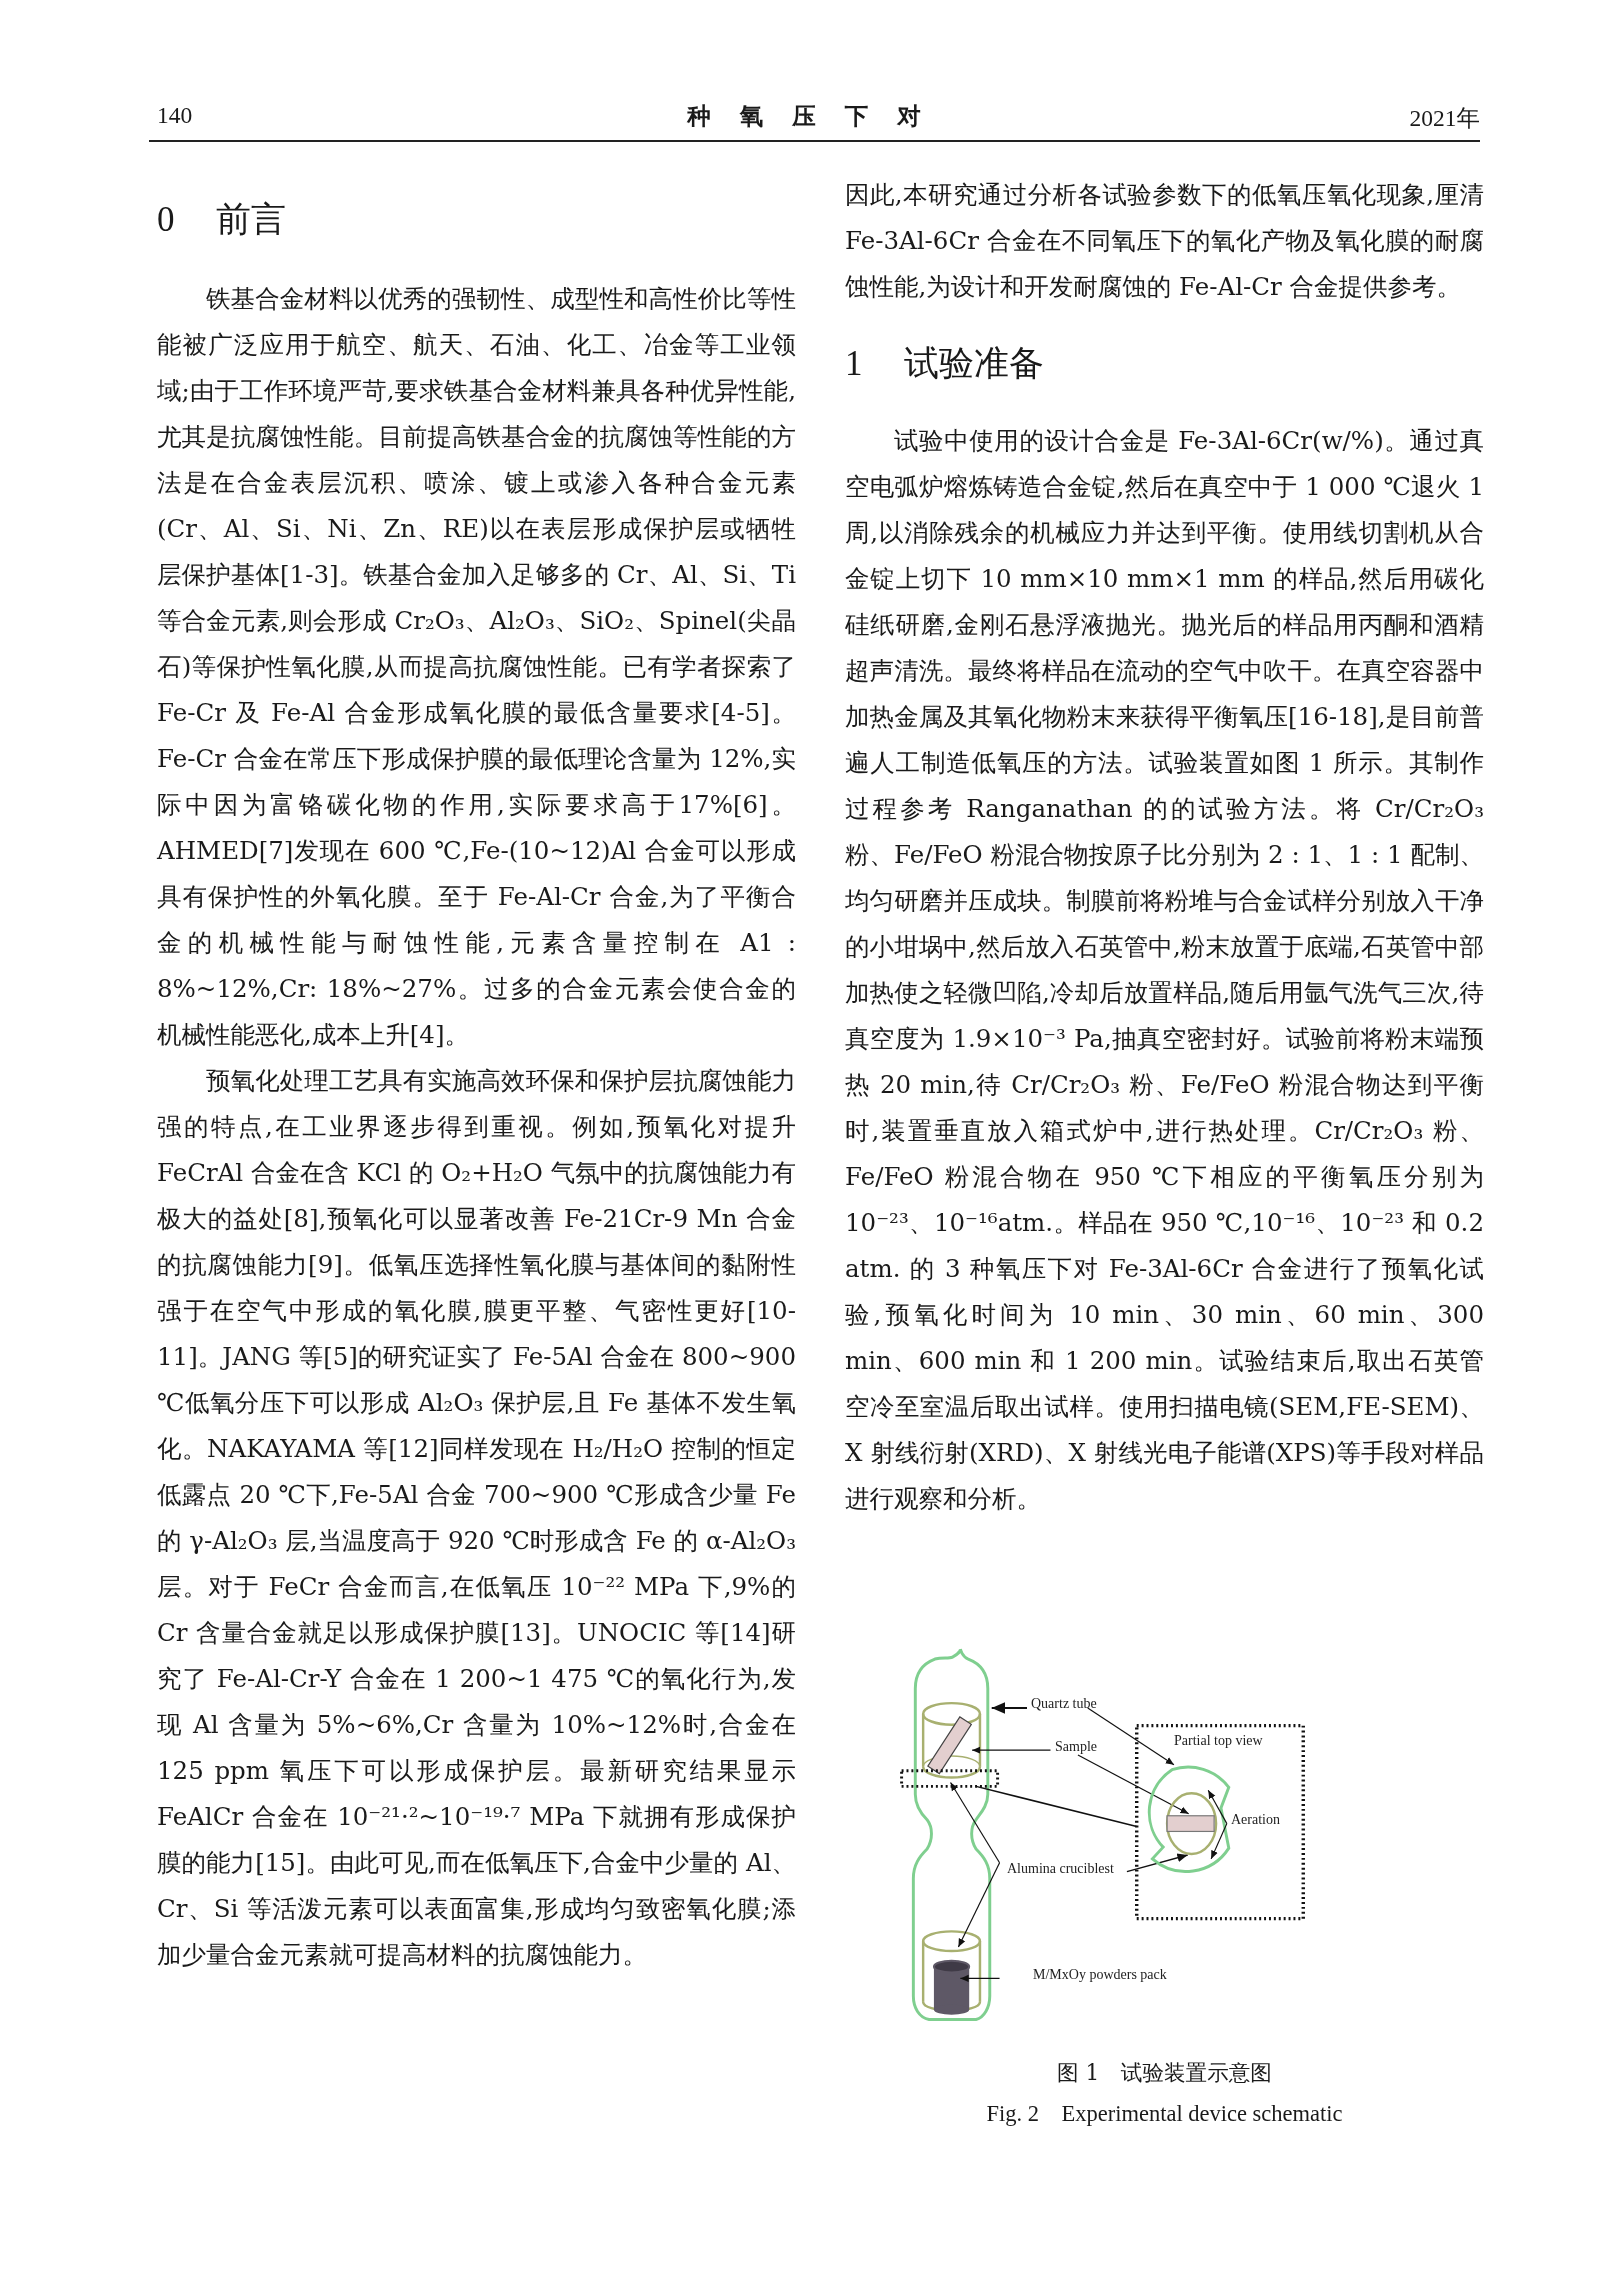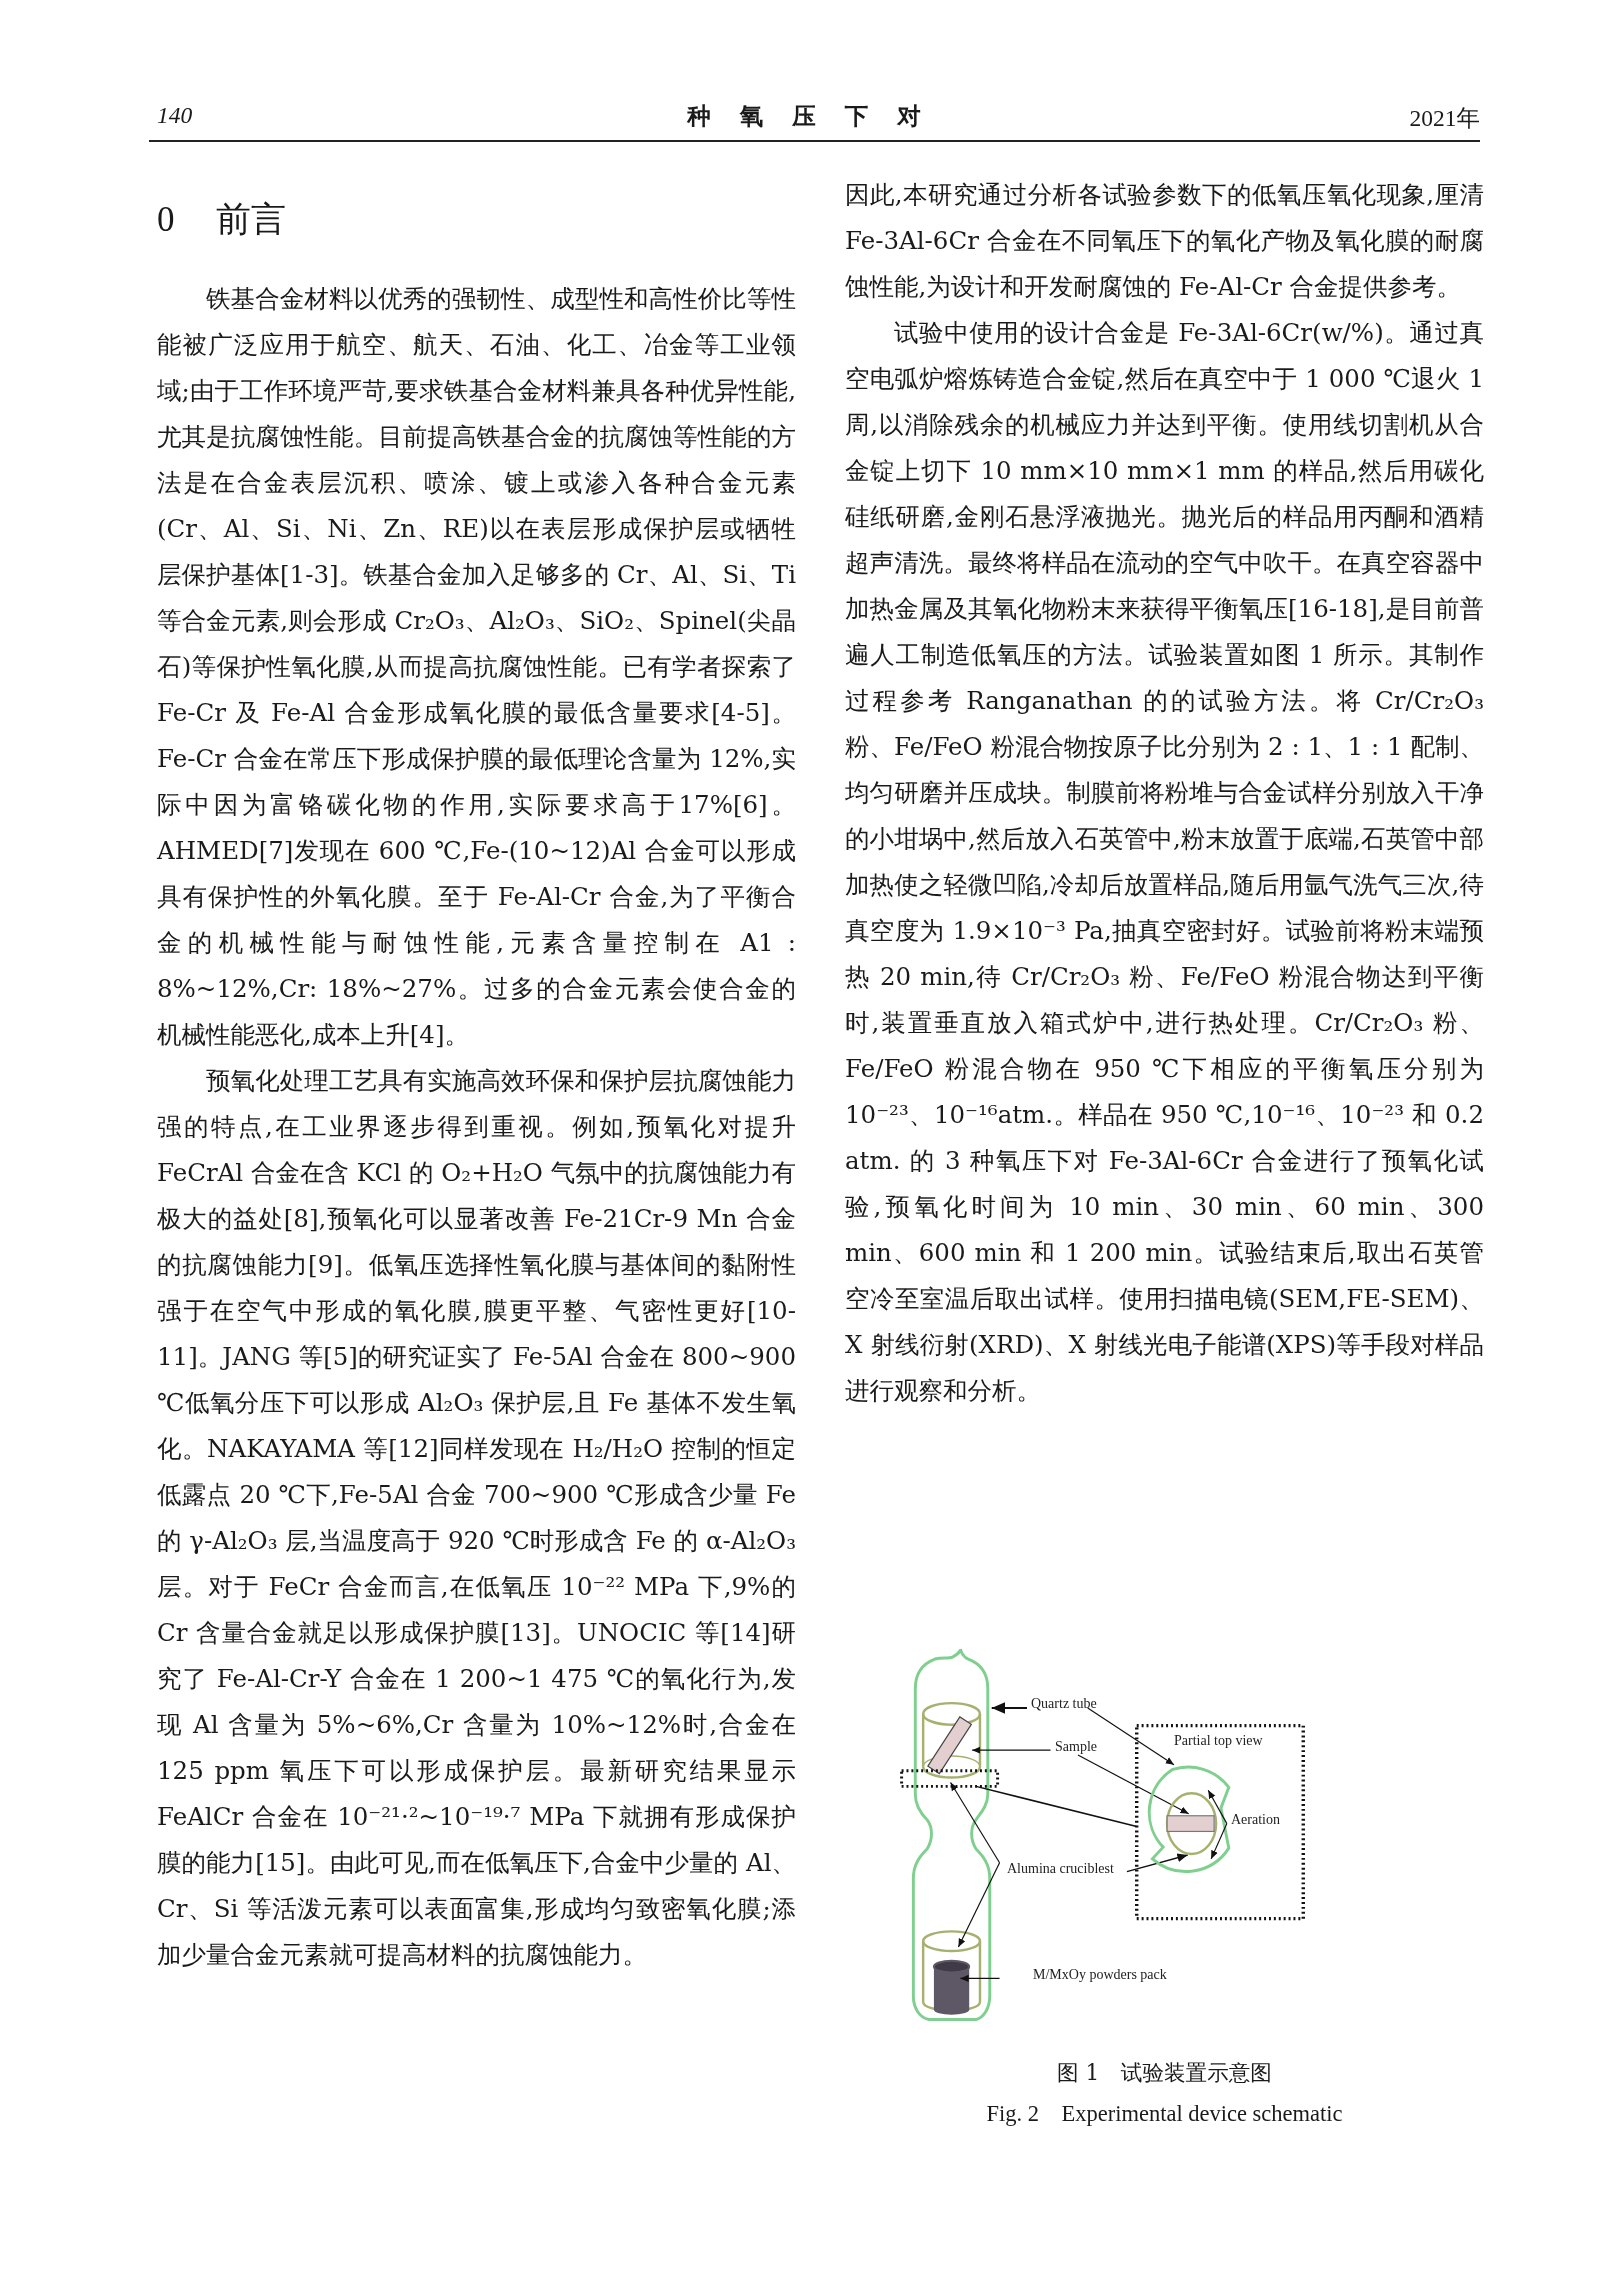--- a/index.html
+++ b/index.html
@@ -1,19 +1,19 @@
 <!DOCTYPE html>
 <html><head>
 <meta charset="utf-8">
 <style>
   html, body { margin: 0; padding: 0; background: #ffffff; }
   body { width: 1621px; height: 2293px; position: relative; overflow: hidden;
          font-family: "DejaVu Serif", "Liberation Serif", serif; color: #1a1a1a; }
   .header { position: absolute; left: 157px; top: 98px; width: 1323px; height: 39px; }
-  .header .page-no { position: absolute; left: 0; top: 3.9px; font-family: "Liberation Serif", serif; font-size: 23.5px; font-style: italic; }
+  .header .page-no { position: absolute; left: 0; top: 3.9px; font-family: "Liberation Serif", serif; font-size: 23.5px; }
   .header .journal { position: absolute; left: 0; right: 0; top: 2px; text-align: center;
                      font-family: "DejaVu Sans", sans-serif; font-weight: bold; font-size: 23.5px; letter-spacing: 29px; }
   .header .year { position: absolute; right: 0; top: 3.9px; font-family: "Liberation Serif", serif; font-size: 23.5px; }
   .rule { position: absolute; left: 149px; width: 1331px; background: #222; }
   .rule.r1 { top: 140px; height: 2px; }
   .col { position: absolute; top: 172px; width: 639px; font-size: 24.5px; line-height: 46px; text-align: justify; }
   .col.left { left: 157px; }
   .col.right { left: 845px; }
   .h1 { font-size: 35px; line-height: 59px; margin: 17.6px 0 27.4px 0; font-family: "DejaVu Serif", serif; }
   .h1 .num { display: inline-block; width: 59px; font-family: "Liberation Serif", serif; }
@@ -40,20 +40,23 @@
 <div class="col left">
   <div class="h1">
     <span class="num">0</span><span>前言</span>
   </div>
   <p>铁基合金材料以优秀的强韧性、成型性和高性价比等性能被广泛应用于航空、航天、石油、化工、冶金等工业领域;由于工作环境严苛,要求铁基合金材料兼具各种优异性能,尤其是抗腐蚀性能。目前提高铁基合金的抗腐蚀等性能的方法是在合金表层沉积、喷涂、镀上或渗入各种合金元素(Cr、Al、Si、Ni、Zn、RE)以在表层形成保护层或牺牲层保护基体[1-3]。铁基合金加入足够多的 Cr、Al、Si、Ti 等合金元素,则会形成 Cr₂O₃、Al₂O₃、SiO₂、Spinel(尖晶石)等保护性氧化膜,从而提高抗腐蚀性能。已有学者探索了 Fe-Cr 及 Fe-Al 合金形成氧化膜的最低含量要求[4-5]。Fe-Cr 合金在常压下形成保护膜的最低理论含量为 12%,实际中因为富铬碳化物的作用,实际要求高于17%[6]。AHMED[7]发现在 600 ℃,Fe-(10~12)Al 合金可以形成具有保护性的外氧化膜。至于 Fe-Al-Cr 合金,为了平衡合金的机械性能与耐蚀性能,元素含量控制在 A1 : 8%~12%,Cr: 18%~27%。过多的合金元素会使合金的机械性能恶化,成本上升[4]。</p>
   <p>预氧化处理工艺具有实施高效环保和保护层抗腐蚀能力强的特点,在工业界逐步得到重视。例如,预氧化对提升 FeCrAl 合金在含 KCl 的 O₂+H₂O 气氛中的抗腐蚀能力有极大的益处[8],预氧化可以显著改善 Fe-21Cr-9 Mn 合金的抗腐蚀能力[9]。低氧压选择性氧化膜与基体间的黏附性强于在空气中形成的氧化膜,膜更平整、气密性更好[10-11]。JANG 等[5]的研究证实了 Fe-5Al 合金在 800~900 ℃低氧分压下可以形成 Al₂O₃ 保护层,且 Fe 基体不发生氧化。NAKAYAMA 等[12]同样发现在 H₂/H₂O 控制的恒定低露点 20 ℃下,Fe-5Al 合金 700~900 ℃形成含少量 Fe 的 γ-Al₂O₃ 层,当温度高于 920 ℃时形成含 Fe 的 α-Al₂O₃ 层。对于 FeCr 合金而言,在低氧压 10⁻²² MPa 下,9%的 Cr 含量合金就足以形成保护膜[13]。UNOCIC 等[14]研究了 Fe-Al-Cr-Y 合金在 1 200~1 475 ℃的氧化行为,发现 Al 含量为 5%~6%,Cr 含量为 10%~12%时,合金在 125 ppm 氧压下可以形成保护层。最新研究结果显示 FeAlCr 合金在 10⁻²¹·²~10⁻¹⁹·⁷ MPa 下就拥有形成保护膜的能力[15]。由此可见,而在低氧压下,合金中少量的 Al、Cr、Si 等活泼元素可以表面富集,形成均匀致密氧化膜;添加少量合金元素就可提高材料的抗腐蚀能力。</p>
 </div>
 
 <div class="col right">
   <p class="noindent">因此,本研究通过分析各试验参数下的低氧压氧化现象,厘清 Fe-3Al-6Cr 合金在不同氧压下的氧化产物及氧化膜的耐腐蚀性能,为设计和开发耐腐蚀的 Fe-Al-Cr 合金提供参考。</p>
+  <div class="h1">
+    <span class="num">1</span><span>试验准备</span>
+  </div>
   <p>试验中使用的设计合金是 Fe-3Al-6Cr(w/%)。通过真空电弧炉熔炼铸造合金锭,然后在真空中于 1 000 ℃退火 1 周,以消除残余的机械应力并达到平衡。使用线切割机从合金锭上切下 10 mm×10 mm×1 mm 的样品,然后用碳化硅纸研磨,金刚石悬浮液抛光。抛光后的样品用丙酮和酒精超声清洗。最终将样品在流动的空气中吹干。在真空容器中加热金属及其氧化物粉末来获得平衡氧压[16-18],是目前普遍人工制造低氧压的方法。试验装置如图 1 所示。其制作过程参考 Ranganathan 的的试验方法。将 Cr/Cr₂O₃ 粉、Fe/FeO 粉混合物按原子比分别为 2 : 1、1 : 1 配制、均匀研磨并压成块。制膜前将粉堆与合金试样分别放入干净的小坩埚中,然后放入石英管中,粉末放置于底端,石英管中部加热使之轻微凹陷,冷却后放置样品,随后用氩气洗气三次,待真空度为 1.9×10⁻³ Pa,抽真空密封好。试验前将粉末端预热 20 min,待 Cr/Cr₂O₃ 粉、Fe/FeO 粉混合物达到平衡时,装置垂直放入箱式炉中,进行热处理。Cr/Cr₂O₃ 粉、Fe/FeO 粉混合物在 950 ℃下相应的平衡氧压分别为 10⁻²³、10⁻¹⁶atm.。样品在 950 ℃,10⁻¹⁶、10⁻²³ 和 0.2 atm. 的 3 种氧压下对 Fe-3Al-6Cr 合金进行了预氧化试验,预氧化时间为 10 min、30 min、60 min、300 min、600 min 和 1 200 min。试验结束后,取出石英管空冷至室温后取出试样。使用扫描电镜(SEM,FE-SEM)、X 射线衍射(XRD)、X 射线光电子能谱(XPS)等手段对样品进行观察和分析。</p>
 </div>
 
 <div class="figure">
   <svg width="627" height="412" viewBox="0 0 640 420">
     <defs>
       <marker id="arr" markerWidth="8" markerHeight="8" refX="7" refY="4" orient="auto">
         <path d="M0,1 L7,4 L0,7 z" fill="#111"></path>
       </marker>
     </defs>

